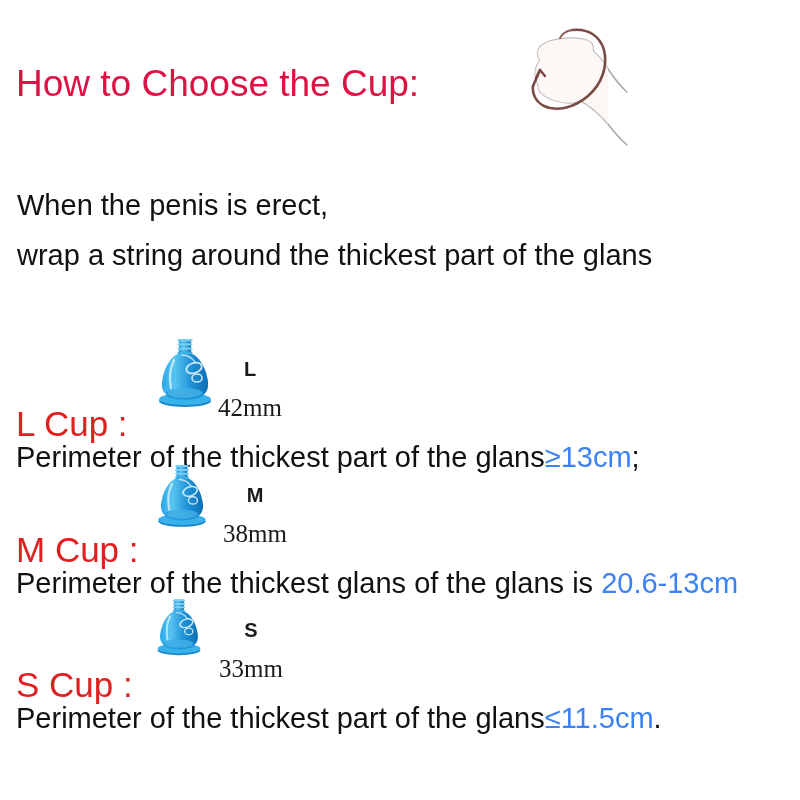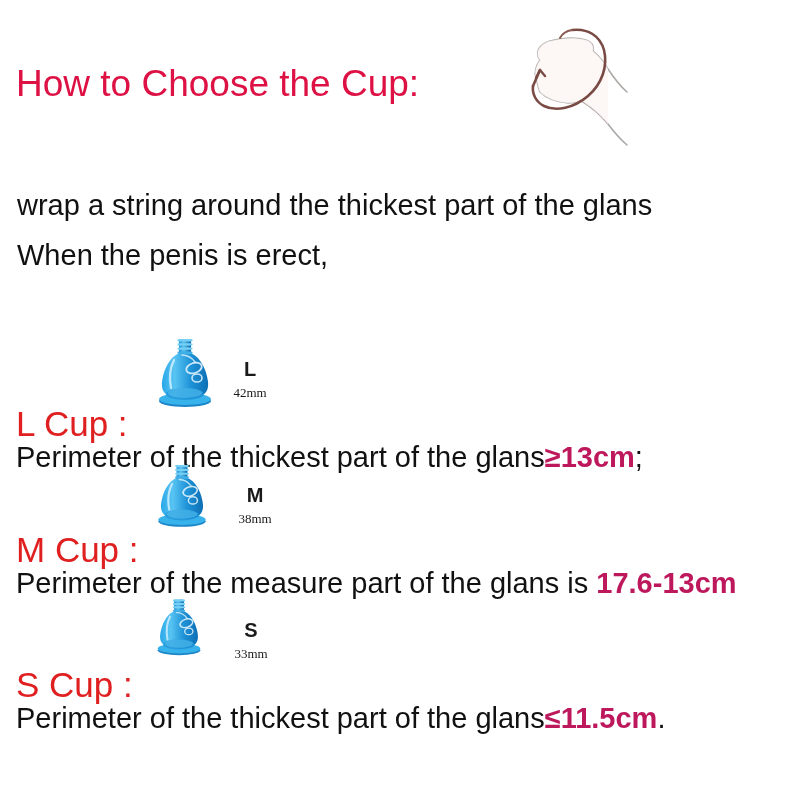--- a/index.html
+++ b/index.html
@@ -91,46 +91,45 @@
   .size-letter {
     display: block;
     font-size: 20px;
     font-weight: bold;
     color: #1a1a1a;
     line-height: 22px;
   }
   .size-mm {
     display: block;
     font-family: "Liberation Serif", serif;
-    font-size: 13px;
+    font-size: 25px;
     color: #1a1a1a;
     line-height: 22px;
-    margin-top: 2px;
+    margin-top: 17px;
   }
 
   .cup-heading {
     position: absolute;
     left: 16px;
     top: 68px;
     font-size: 35px;
     color: #e02020;
     white-space: nowrap;
   }
 
   .cup-rule {
     position: absolute;
     left: 16px;
     top: 105px;
     font-size: 29px;
     color: #111111;
     white-space: nowrap;
   }
   .accent {
-    color: #be185d;
-    font-weight: bold;
+    color: #3b82f6;
   }
   .tail {
     color: #111111;
   }
 </style>
 </head>
 <body>
 
 <div id="page">
 
@@ -154,22 +153,22 @@
                C78 100 60 104 48 98 C40 94 36 86 37 78" fill="none" stroke="#7a4b45" stroke-width="2.6" stroke-linecap="round"></path>
 
       <path d="M37 78 L44 62" fill="none" stroke="#7a4b45" stroke-width="2.6" stroke-linecap="round"></path>
       <path d="M44 62 L40 70 M44 62 L49 68" fill="none" stroke="#7a4b45" stroke-width="2.4" stroke-linecap="round"></path>
 
       <path d="M76 22 C70 23 66 26 64 30" fill="none" stroke="#8a5a52" stroke-width="2" stroke-linecap="round"></path>
     </svg>
   </div>
 
   <div class="intro">
+    <div class="intro-line">When the penis is erect,</div>
     <div class="intro-line">wrap a string around the thickest part of the glans</div>
-    <div class="intro-line">When the penis is erect,</div>
   </div>
 
   <div class="cup-block" id="block-L">
     <div class="cup-figure size-l">
       <svg width="100%" height="100%" viewBox="0 0 66 72" xmlns="http://www.w3.org/2000/svg">
         <defs>
           <linearGradient id="cupBodyL" x1="0" y1="0" x2="1" y2="0">
             <stop offset="0%" stop-color="#2aa7e8"></stop>
             <stop offset="28%" stop-color="#58c4f2"></stop>
             <stop offset="62%" stop-color="#1f93d8"></stop>
@@ -240,21 +239,21 @@
         <ellipse cx="42" cy="32" rx="8" ry="5" fill="none" stroke="#dff3ff" stroke-width="1.8" opacity="0.9" transform="rotate(-18 42 32)"></ellipse>
         <ellipse cx="45" cy="42" rx="5" ry="4" fill="none" stroke="#e8f7ff" stroke-width="1.6" opacity="0.85"></ellipse>
         <path d="M30 19 C36 19 40 22 43 26" fill="none" stroke="#dff3ff" stroke-width="1.6" opacity="0.8" stroke-linecap="round"></path>
       </svg>
     </div>
     <div class="size-label" id="label-M">
       <span class="size-letter">M</span>
       <span class="size-mm">38mm</span>
     </div>
     <div class="cup-heading">M Cup :</div>
-    <div class="cup-rule"><span>Perimeter of the measure part of the glans is </span><span class="accent">17.6-13cm</span><span class="tail"></span></div>
+    <div class="cup-rule"><span>Perimeter of the thickest glans of the glans is </span><span class="accent">20.6-13cm</span><span class="tail"></span></div>
   </div>
 
   <div class="cup-block" id="block-S">
     <div class="cup-figure size-s">
       <svg width="100%" height="100%" viewBox="0 0 66 72" xmlns="http://www.w3.org/2000/svg">
         <defs>
           <linearGradient id="cupBodyS" x1="0" y1="0" x2="1" y2="0">
             <stop offset="0%" stop-color="#2aa7e8"></stop>
             <stop offset="28%" stop-color="#58c4f2"></stop>
             <stop offset="62%" stop-color="#1f93d8"></stop>

